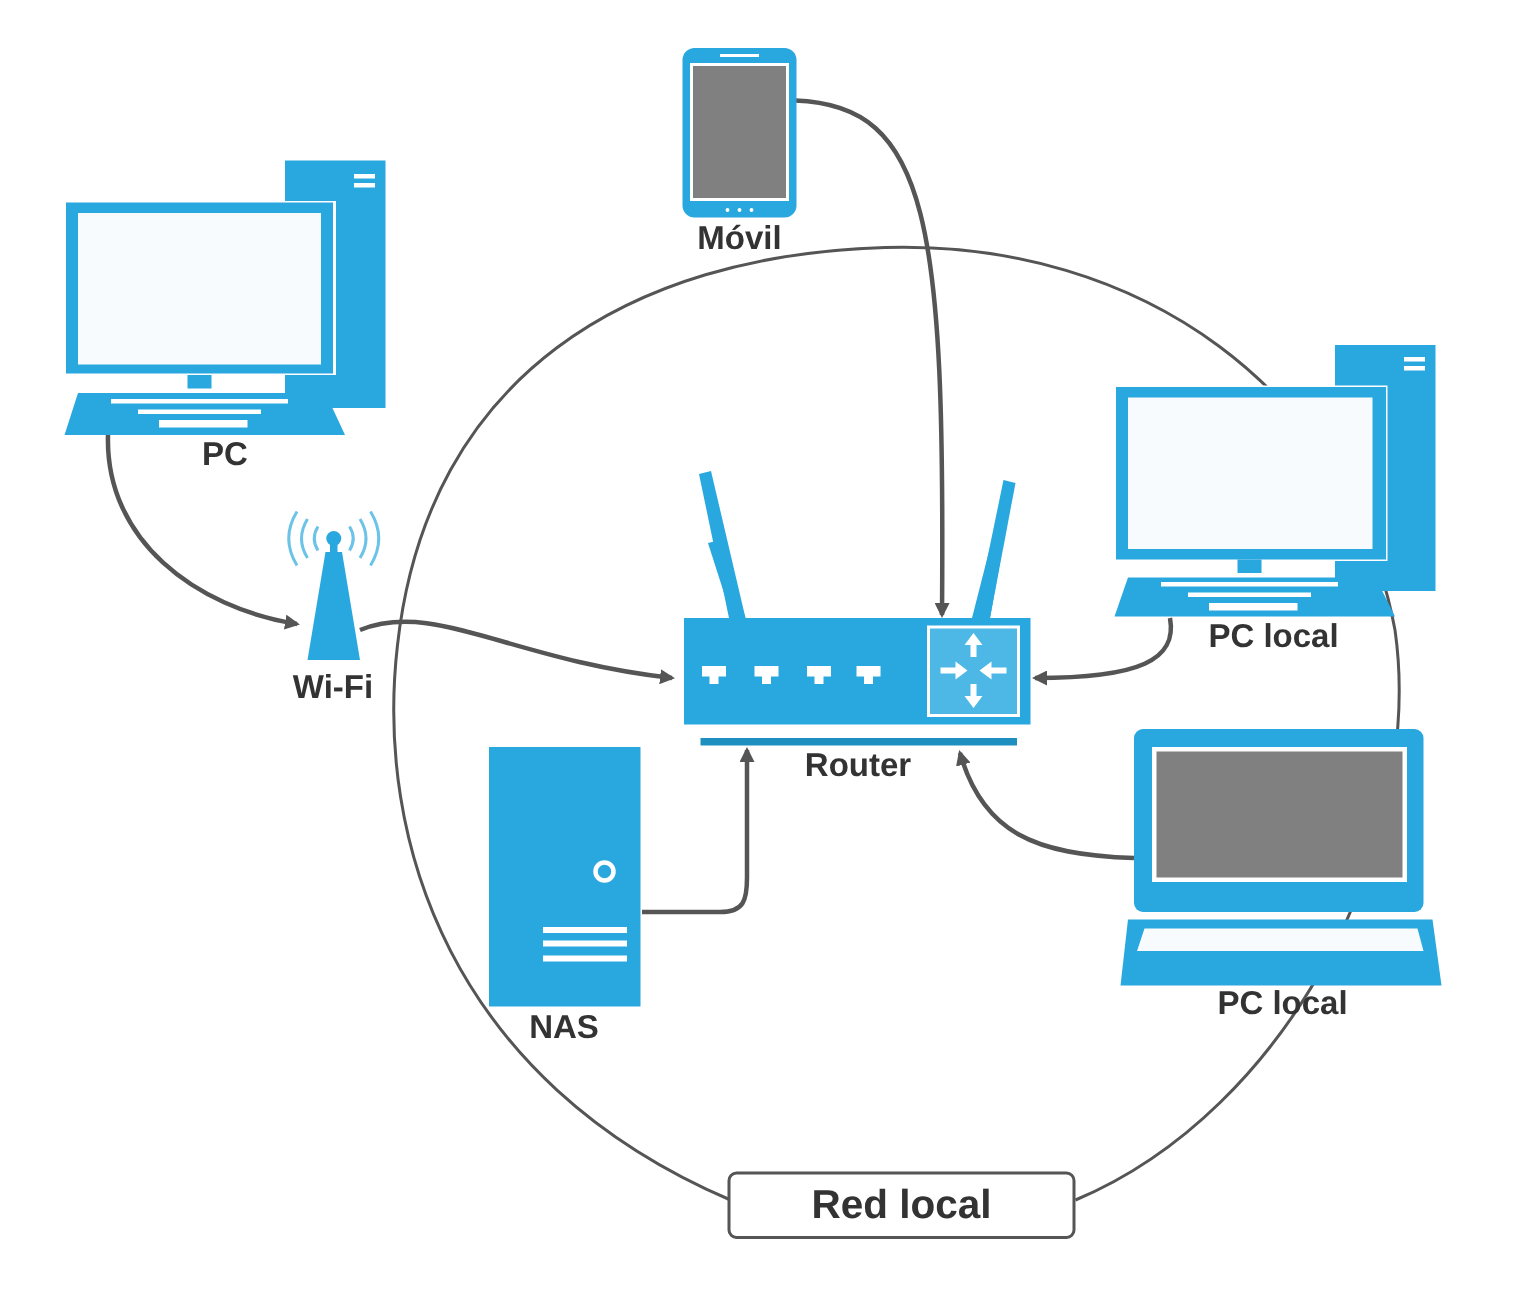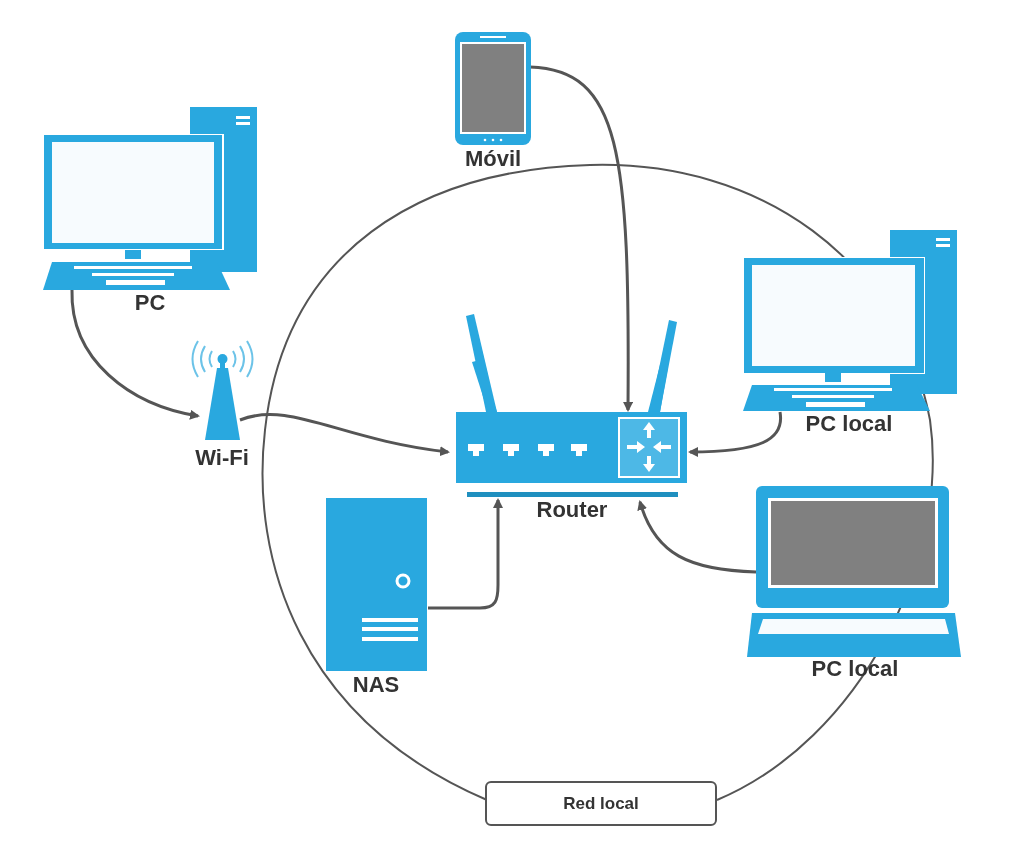--- a/index.html
+++ b/index.html
@@ -1,19 +1,19 @@
 <!DOCTYPE html>
 <html><head>
 <meta charset="utf-8">
 <style>
   html, body { margin: 0; padding: 0; background: #ffffff; }
   body { width: 1024px; height: 867px; position: relative; overflow: hidden; font-family: "Liberation Sans", sans-serif; }
   svg#diagram { position: absolute; left: 0; top: 0; }
   .lbl { font-family: "Liberation Sans", sans-serif; font-weight: bold; fill: #333333; font-size: 22px; }
-  .legend-box { position: absolute; left: 485px; top: 781px; width: 232px; height: 45px; border: 2px solid #555555; border-radius: 6px; background: #ffffff; box-sizing: border-box; display: flex; align-items: center; justify-content: center; font-weight: bold; font-size: 17px; color: #333333; }
+  .legend-box { position: absolute; left: 485px; top: 781px; width: 232px; height: 45px; border: 2px solid #555555; border-radius: 6px; background: #ffffff; box-sizing: border-box; display: flex; align-items: center; justify-content: center; font-weight: bold; font-size: 27px; color: #333333; }
 </style>
 </head>
 <body>
 
 <svg id="diagram" width="1024" height="867" viewBox="0 0 1024 867">
   <defs>
     <marker id="arrow" markerWidth="10" markerHeight="10" refX="8" refY="5" orient="auto" markerUnits="userSpaceOnUse">
       <path d="M0,0 L10,5 L0,10 Z" fill="#555555"></path>
     </marker>
   </defs>

